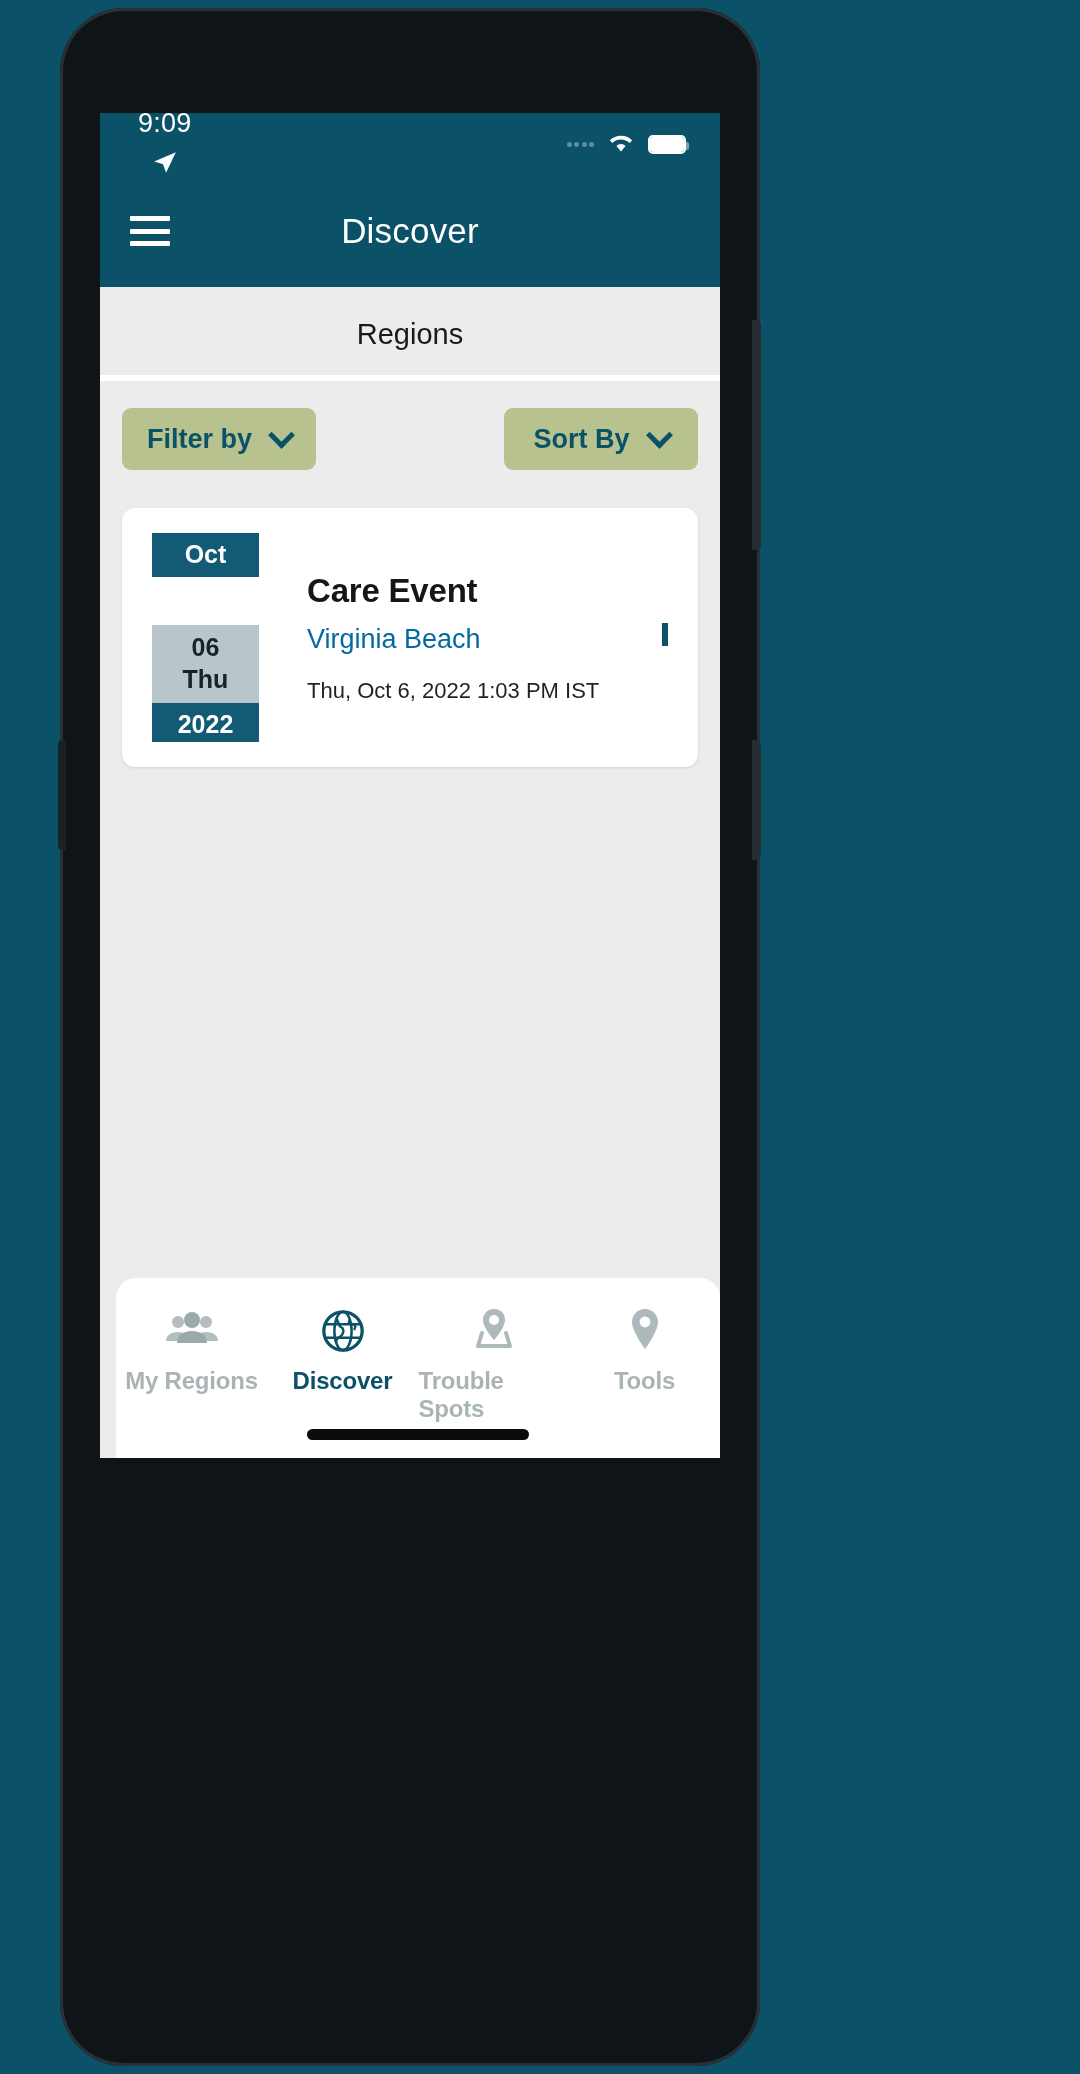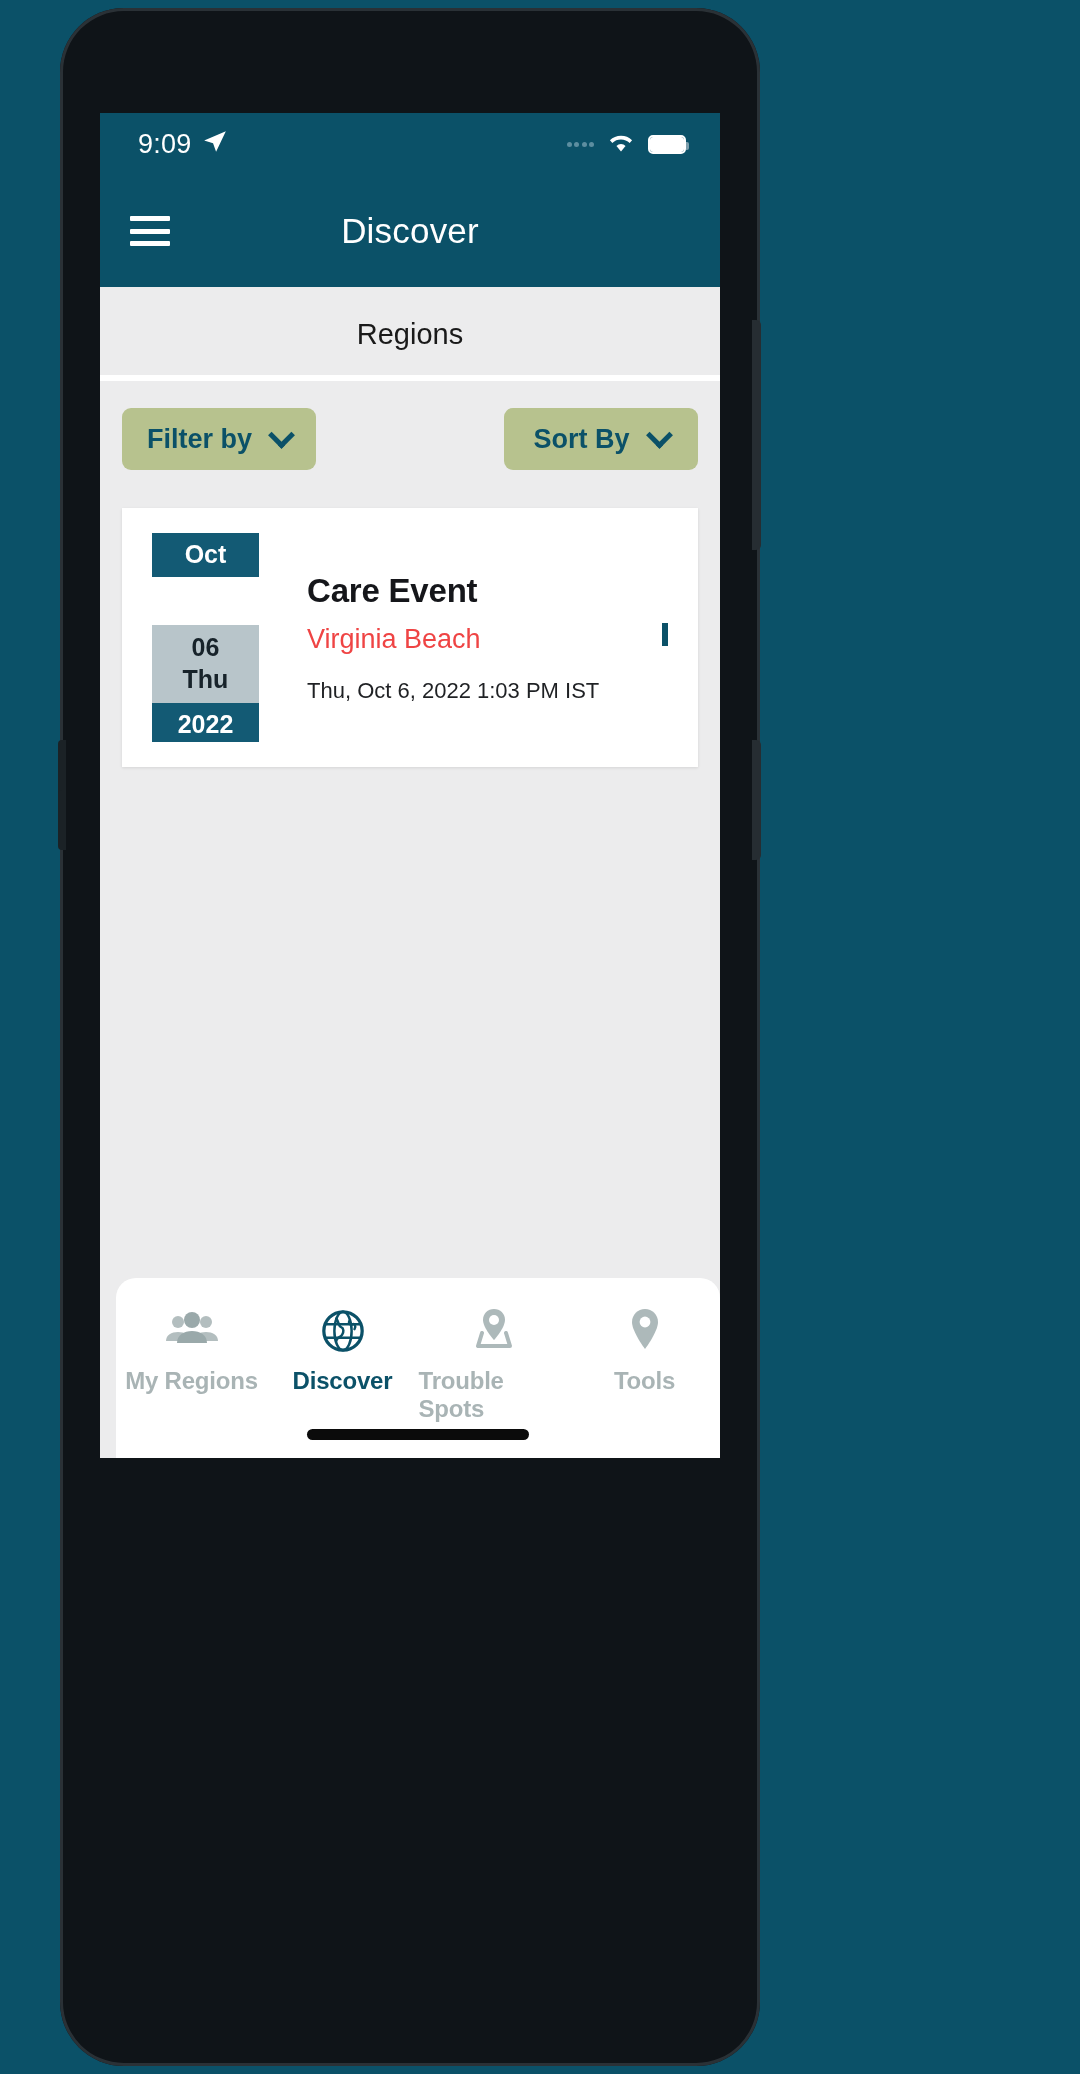--- a/index.html
+++ b/index.html
@@ -33,21 +33,21 @@
     background: #ececed;
     overflow: hidden;
   }
 
   
   .statusbar {
     height: 62px; background: #0b5168;
     display: flex; align-items: center; justify-content: space-between;
     padding: 0 34px 0 38px;
   }
-  .status-left { display: flex; align-items: center; gap: 11px; }
+  .status-left { display: flex; align-items: center; gap: 11px; flex-direction: column; }
   .status-time { color: #ffffff; font-size: 27px; font-weight: 500; letter-spacing: .2px; }
   .loc-arrow { display:block; }
   .status-right { display: flex; align-items: center; gap: 11px; }
   .sig-dots { display: flex; align-items: flex-end; gap: 2.5px; }
   .sig-dots i { display:block; width:5px; height:5px; border-radius:50%; background:#5d8ea0; }
   .battery {
     width: 38px; height: 19px; border: 2.5px solid #fff; border-radius: 5px;
     position: relative; background: #fff; background-clip: content-box; padding: 0;
   }
   .battery::after {
@@ -94,36 +94,36 @@
   }
   .chev-down {
     width: 19px; height: 19px;
     border-right: 5px solid #0b5168; border-bottom: 5px solid #0b5168;
     transform: rotate(45deg) translate(-3px,-3px);
   }
 
   
   .card-area { padding: 38px 22px 0 22px; }
   .event-card {
-    background: #ffffff; border-radius: 0;
+    background: #ffffff; border-radius: 13px;
     display: flex; align-items: center;
     padding: 25px 22px 25px 30px;
     box-shadow: 0 1px 3px rgba(0,0,0,.10);
     cursor: pointer;
   }
   .date-block { width: 107px; flex: 0 0 107px; text-align: center; overflow: hidden; }
   .date-mon  { background:#135a74; color:#ffffff; font-size:25px; font-weight:700; padding:7px 0 8px; }
   .date-mid  { background:#b8c5ca; color:#17232a; padding:7px 0 8px;margin-top:48px; }
   .date-day  { font-size:25px; font-weight:700; line-height:1.26; }
   .date-dow  { font-size:25px; font-weight:700; line-height:1.26; }
   .date-year { background:#135a74; color:#ffffff; font-size:25px; font-weight:700; padding:7px 0 3px; }
 
   .event-info { flex: 1; padding-left: 48px; }
   .event-title { font-size: 33px; font-weight: 800; color: #15161a; letter-spacing: -.2px; line-height: 1.2; }
-  .event-place { font-size: 27px; font-weight: 400; color: #ef4444; margin-top: 13px; }
+  .event-place { font-size: 27px; font-weight: 400; color: #0369a1; margin-top: 13px; }
   .event-when  { font-size: 22px; font-weight: 400; color: #1f2124; margin-top: 23px; }
   .card-chevron {
     flex: 0 0 auto; padding-right: 8px;
   }
   .chev-right {
     width: 22px; height: 22px;
     border-top: 6px solid #0b5168; border-right: 6px solid #0b5168;
     transform: rotate(45deg);
   }
 

